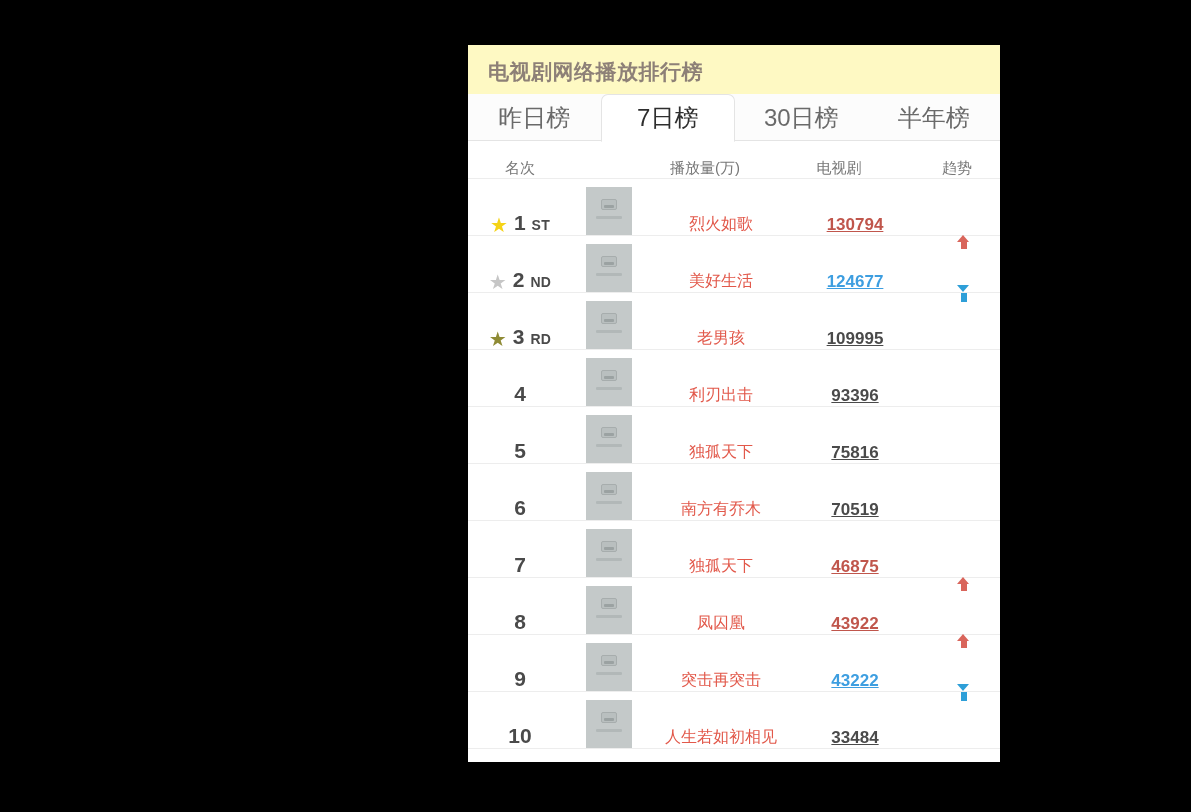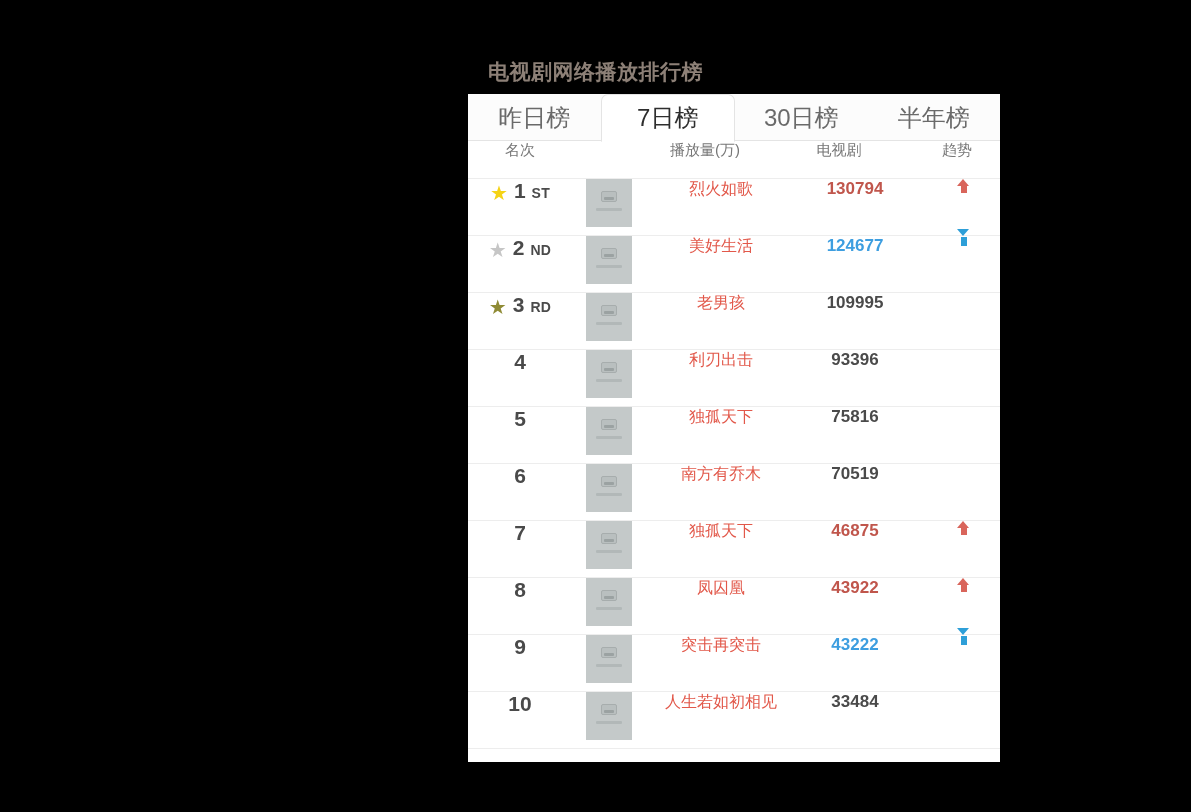--- a/index.html
+++ b/index.html
@@ -27,21 +27,21 @@
     left: 468px;
     top: 45px;
     width: 532px;
     height: 717px;
     background: #ffffff;
     overflow: hidden;
   }
 
   
   .card-head {
-    background: #000000;
+    background: #fef9c3;
     padding: 0;
   }
 
   .card-title {
     font-size: 21px;
     font-weight: bold;
     color: #8d8077;
     letter-spacing: 0.5px;
     padding: 13px 0 9px 20px;
     line-height: 1.3;
@@ -111,21 +111,21 @@
 
   .row {
     display: flex;
     align-items: center;
     height: 57px;
     border-bottom: 1px solid #ededed;
     background: #ffffff;
     cursor: pointer;
   }
 
-  .cell { display: flex; align-items: flex-start; justify-content: center; height: 100%; }
+  .cell { display: flex; align-items: flex-end; justify-content: center; height: 100%; }
 
   
   .rank-wrap {
     display: flex;
     align-items: baseline;
     justify-content: center;
     gap: 6px;
   }
   .star {
     font-size: 20px;
@@ -193,20 +193,21 @@
     font-size: 16px;
     color: #e2584a;
     white-space: nowrap;
   }
 
   
   .plays {
     font-size: 17px;
     font-weight: bold;
     white-space: nowrap;
+    text-decoration: underline;
   }
   .plays.up   { color: #c0564c; }
   .plays.down { color: #3d9ee0; }
   .plays.flat { color: #4a4a4a; }
 
   
   .tr { display: inline-block; line-height: 0; }
   .tr-up, .tr-down {
     position: relative;
     width: 13px;

